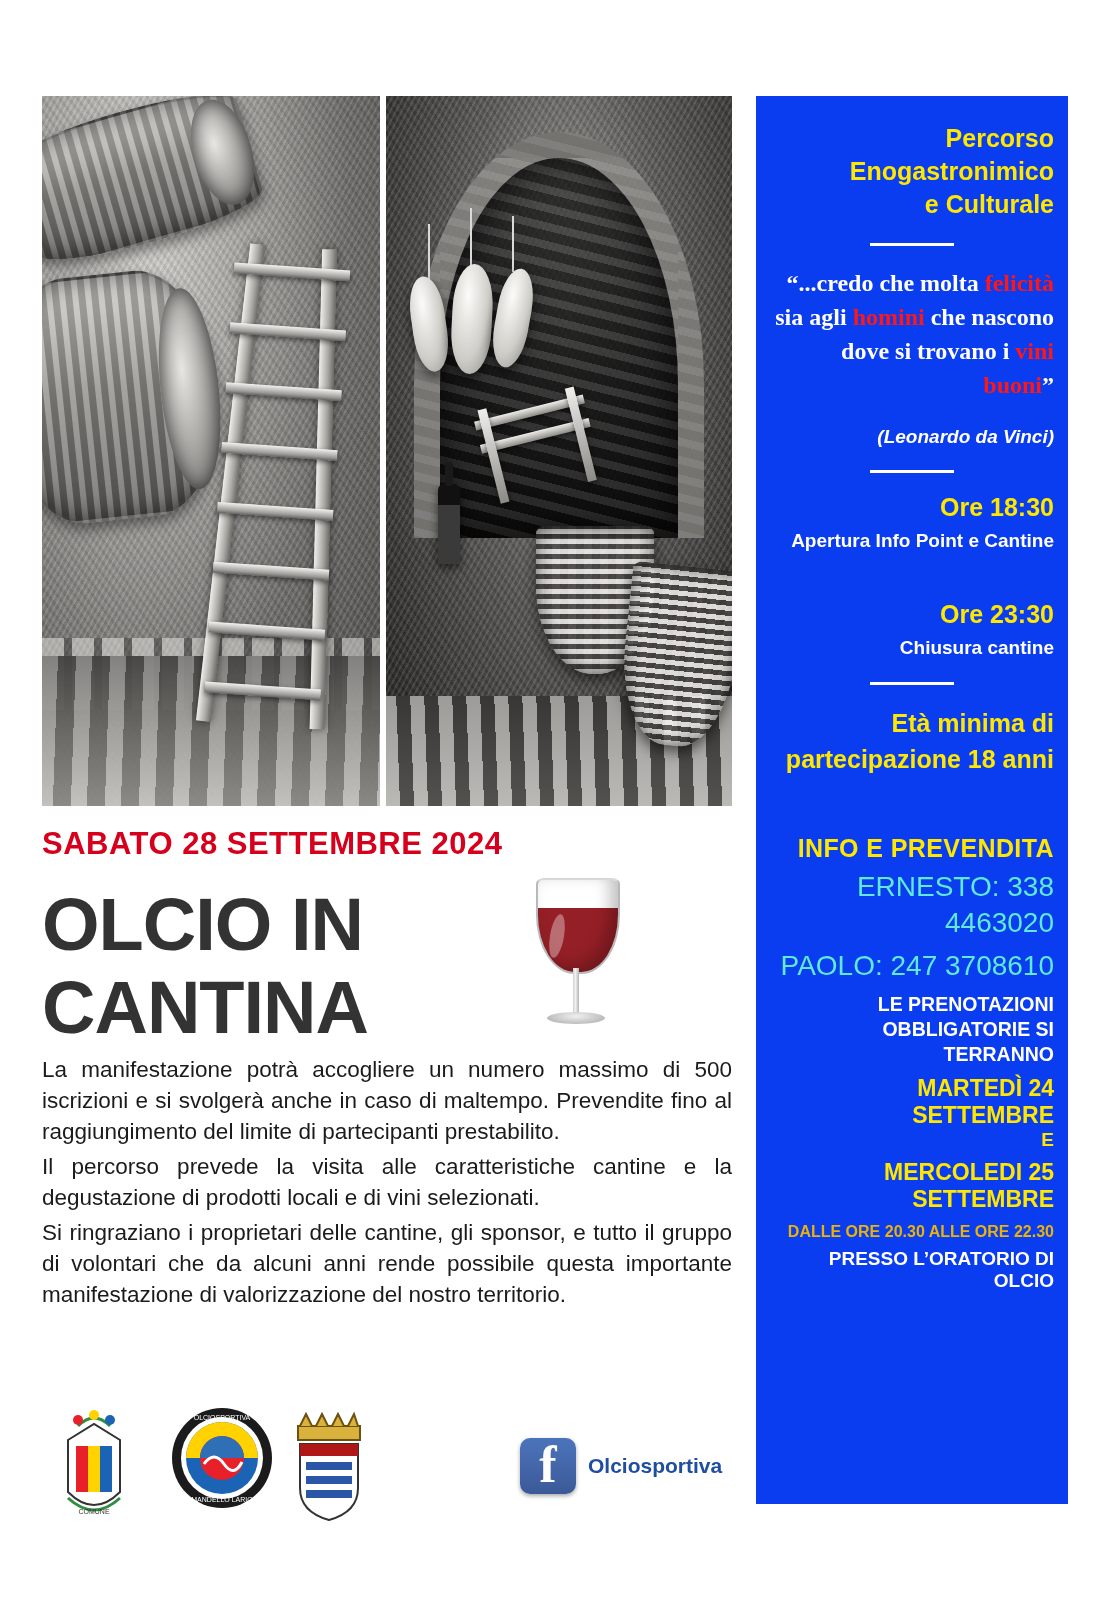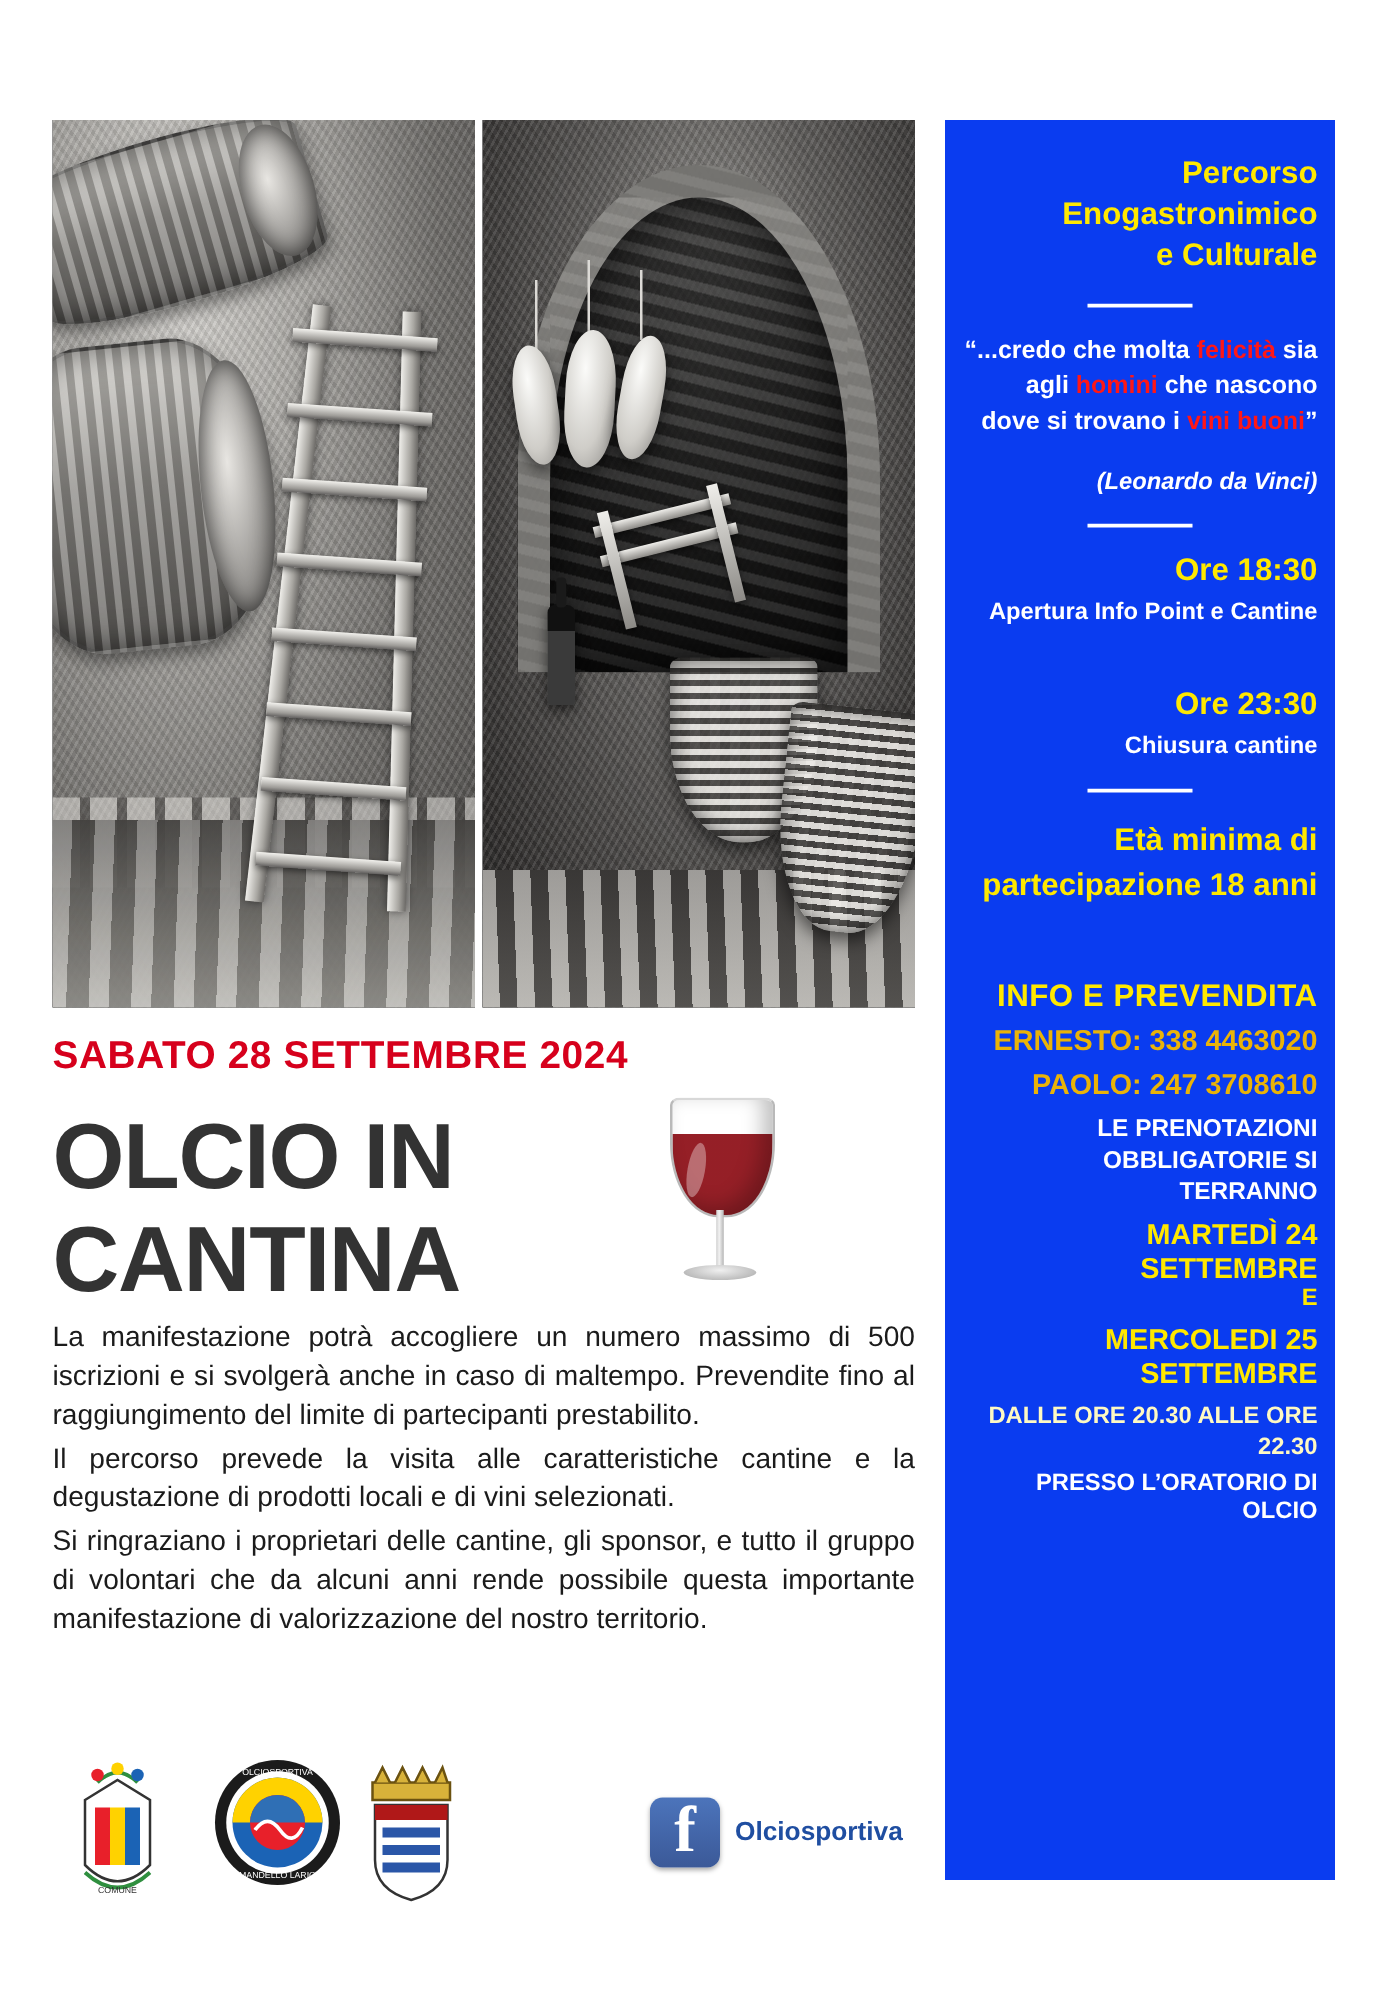--- a/index.html
+++ b/index.html
@@ -321,23 +321,24 @@
     font-size: 25px;
     line-height: 1.32;
   }
   .rule {
     width: 84px; height: 3px;
     background: #ffffff;
     margin: 22px auto 20px;
   }
   .quote {
     font-weight: bold;
-    font-size: 20px;
+    font-size: 24px;
     line-height: 1.42;
     color: #ffffff;
+    font-family: Liberation Serif, serif;
   }
   .quote .hl { color: #ff1717; }
   .author {
     margin-top: 24px;
     font-style: italic;
     font-weight: bold;
     font-size: 19px;
     color: #ffffff;
   }
   .time-big {
@@ -360,23 +361,23 @@
     line-height: 1.45;
   }
 
   .info-title {
     color: #ffe800;
     font-weight: bold;
     font-size: 25px;
     letter-spacing: .4px;
   }
   .contact {
-    color: #eab308;
-    font-weight: bold;
-    font-size: 23px;
+    color: #5eead4;
+    font-weight: normal;
+    font-size: 28px;
     line-height: 1.3;
     margin-top: 6px;
   }
   .book-note {
     color: #ffffff;
     font-weight: bold;
     font-size: 19.5px;
     line-height: 1.28;
     margin-top: 8px;
   }
@@ -385,23 +386,23 @@
     font-weight: bold;
     font-size: 23px;
     margin-top: 8px;
   }
   .day-e {
     color: #ffe800;
     font-weight: bold;
     font-size: 19px;
   }
   .hours {
-    color: #fef9c3;
-    font-weight: bold;
-    font-size: 19px;
+    color: #eab308;
+    font-weight: bold;
+    font-size: 16px;
     line-height: 1.32;
     margin-top: 8px;
   }
   .place {
     color: #ffffff;
     font-weight: bold;
     font-size: 19px;
     margin-top: 6px;
   }
 </style>

